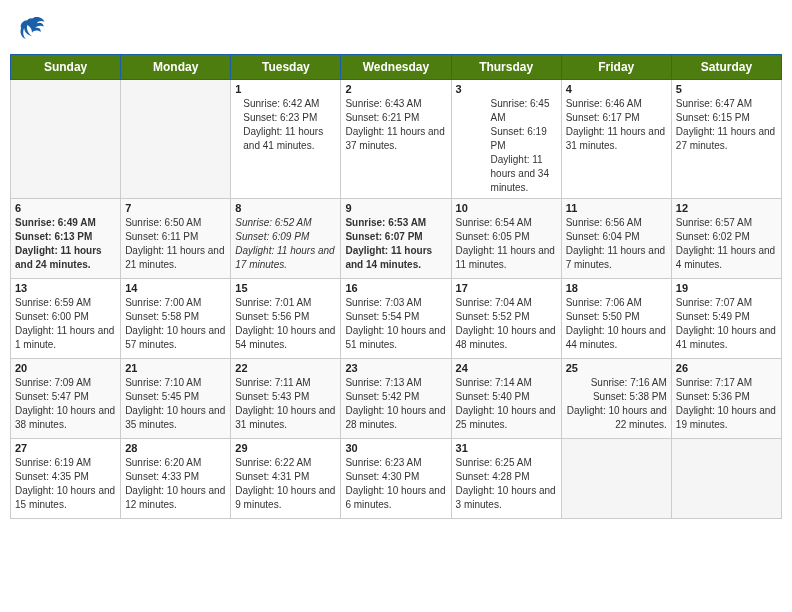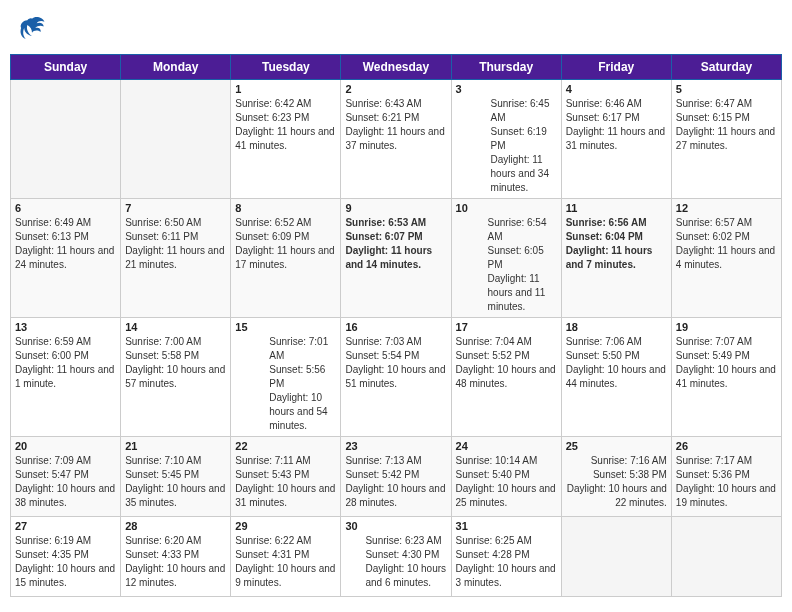--- a/index.html
+++ b/index.html
@@ -46,21 +46,21 @@
     .location {
       font-size: 14px;
       color: #555;
     }
     table {
       width: 100%;
       border-collapse: collapse;
       table-layout: fixed;
     }
     th {
-      background-color: #4c1d95;
+      background-color: #4d7c0f;
       color: white;
       text-align: center;
       padding: 5px 2px;
       font-size: 12px;
       border: 1px solid #1a5fa8;
     }
     td {
       border: 1px solid #ccc;
       vertical-align: top;
       padding: 3px 4px;
@@ -116,21 +116,21 @@
         <th>Friday</th>
         <th>Saturday</th>
       </tr>
   </thead>
   <tbody id="calendar-body">
   <tr>
         <td class="empty"></td>
         <td class="empty"></td>
         <td>
           <div class="day-num">1</div>
-          <div class="day-info" style="white-space: pre-line;">Sunrise: 6:42 AM
+          <div class="day-info" style="white-space: pre-line; margin-left: 8px;">Sunrise: 6:42 AM
 Sunset: 6:23 PM
 Daylight: 11 hours and 41 minutes.</div>
         </td>
         <td>
           <div class="day-num">2</div>
           <div class="day-info" style="white-space: pre-line;">Sunrise: 6:43 AM
 Sunset: 6:21 PM
 Daylight: 11 hours and 37 minutes.</div>
         </td>
         <td>
@@ -148,51 +148,51 @@
         <td>
           <div class="day-num">5</div>
           <div class="day-info" style="white-space: pre-line;">Sunrise: 6:47 AM
 Sunset: 6:15 PM
 Daylight: 11 hours and 27 minutes.</div>
         </td>
       </tr>
       <tr>
         <td>
           <div class="day-num">6</div>
-          <div class="day-info" style="white-space: pre-line;">Sunrise: 6:49 AM
+          <div class="day-info" style="white-space: pre-line; font-weight: bold;">Sunrise: 6:49 AM
 Sunset: 6:13 PM
 Daylight: 11 hours and 24 minutes.</div>
         </td>
         <td>
           <div class="day-num">7</div>
           <div class="day-info" style="white-space: pre-line;">Sunrise: 6:50 AM
 Sunset: 6:11 PM
 Daylight: 11 hours and 21 minutes.</div>
         </td>
         <td>
           <div class="day-num">8</div>
-          <div class="day-info" style="white-space: pre-line;">Sunrise: 6:52 AM
+          <div class="day-info" style="white-space: pre-line; font-style: italic;">Sunrise: 6:52 AM
 Sunset: 6:09 PM
 Daylight: 11 hours and 17 minutes.</div>
         </td>
         <td>
           <div class="day-num">9</div>
           <div class="day-info" style="white-space: pre-line; font-weight: bold;">Sunrise: 6:53 AM
 Sunset: 6:07 PM
 Daylight: 11 hours and 14 minutes.</div>
         </td>
         <td>
           <div class="day-num">10</div>
-          <div class="day-info" style="white-space: pre-line; margin-left: 32px;">Sunrise: 6:54 AM
+          <div class="day-info" style="white-space: pre-line;">Sunrise: 6:54 AM
 Sunset: 6:05 PM
 Daylight: 11 hours and 11 minutes.</div>
         </td>
         <td>
           <div class="day-num">11</div>
-          <div class="day-info" style="white-space: pre-line; font-weight: bold;">Sunrise: 6:56 AM
+          <div class="day-info" style="white-space: pre-line;">Sunrise: 6:56 AM
 Sunset: 6:04 PM
 Daylight: 11 hours and 7 minutes.</div>
         </td>
         <td>
           <div class="day-num">12</div>
           <div class="day-info" style="white-space: pre-line;">Sunrise: 6:57 AM
 Sunset: 6:02 PM
 Daylight: 11 hours and 4 minutes.</div>
         </td>
       </tr>
@@ -204,21 +204,21 @@
 Daylight: 11 hours and 1 minute.</div>
         </td>
         <td>
           <div class="day-num">14</div>
           <div class="day-info" style="white-space: pre-line;">Sunrise: 7:00 AM
 Sunset: 5:58 PM
 Daylight: 10 hours and 57 minutes.</div>
         </td>
         <td>
           <div class="day-num">15</div>
-          <div class="day-info" style="white-space: pre-line; margin-left: 34px;">Sunrise: 7:01 AM
+          <div class="day-info" style="white-space: pre-line;">Sunrise: 7:01 AM
 Sunset: 5:56 PM
 Daylight: 10 hours and 54 minutes.</div>
         </td>
         <td>
           <div class="day-num">16</div>
           <div class="day-info" style="white-space: pre-line;">Sunrise: 7:03 AM
 Sunset: 5:54 PM
 Daylight: 10 hours and 51 minutes.</div>
         </td>
         <td>
@@ -260,21 +260,21 @@
 Daylight: 10 hours and 31 minutes.</div>
         </td>
         <td>
           <div class="day-num">23</div>
           <div class="day-info" style="white-space: pre-line;">Sunrise: 7:13 AM
 Sunset: 5:42 PM
 Daylight: 10 hours and 28 minutes.</div>
         </td>
         <td>
           <div class="day-num">24</div>
-          <div class="day-info" style="white-space: pre-line;">Sunrise: 10:14 AM
+          <div class="day-info" style="white-space: pre-line;">Sunrise: 7:14 AM
 Sunset: 5:40 PM
 Daylight: 10 hours and 25 minutes.</div>
         </td>
         <td>
           <div class="day-num">25</div>
           <div class="day-info" style="white-space: pre-line; text-align: right;">Sunrise: 7:16 AM
 Sunset: 5:38 PM
 Daylight: 10 hours and 22 minutes.</div>
         </td>
         <td>
@@ -298,21 +298,21 @@
 Daylight: 10 hours and 12 minutes.</div>
         </td>
         <td>
           <div class="day-num">29</div>
           <div class="day-info" style="white-space: pre-line;">Sunrise: 6:22 AM
 Sunset: 4:31 PM
 Daylight: 10 hours and 9 minutes.</div>
         </td>
         <td>
           <div class="day-num">30</div>
-          <div class="day-info" style="white-space: pre-line; margin-left: 20px;">Sunrise: 6:23 AM
+          <div class="day-info" style="white-space: pre-line;">Sunrise: 6:23 AM
 Sunset: 4:30 PM
 Daylight: 10 hours and 6 minutes.</div>
         </td>
         <td>
           <div class="day-num">31</div>
           <div class="day-info" style="white-space: pre-line;">Sunrise: 6:25 AM
 Sunset: 4:28 PM
 Daylight: 10 hours and 3 minutes.</div>
         </td>
         <td class="empty"></td>

